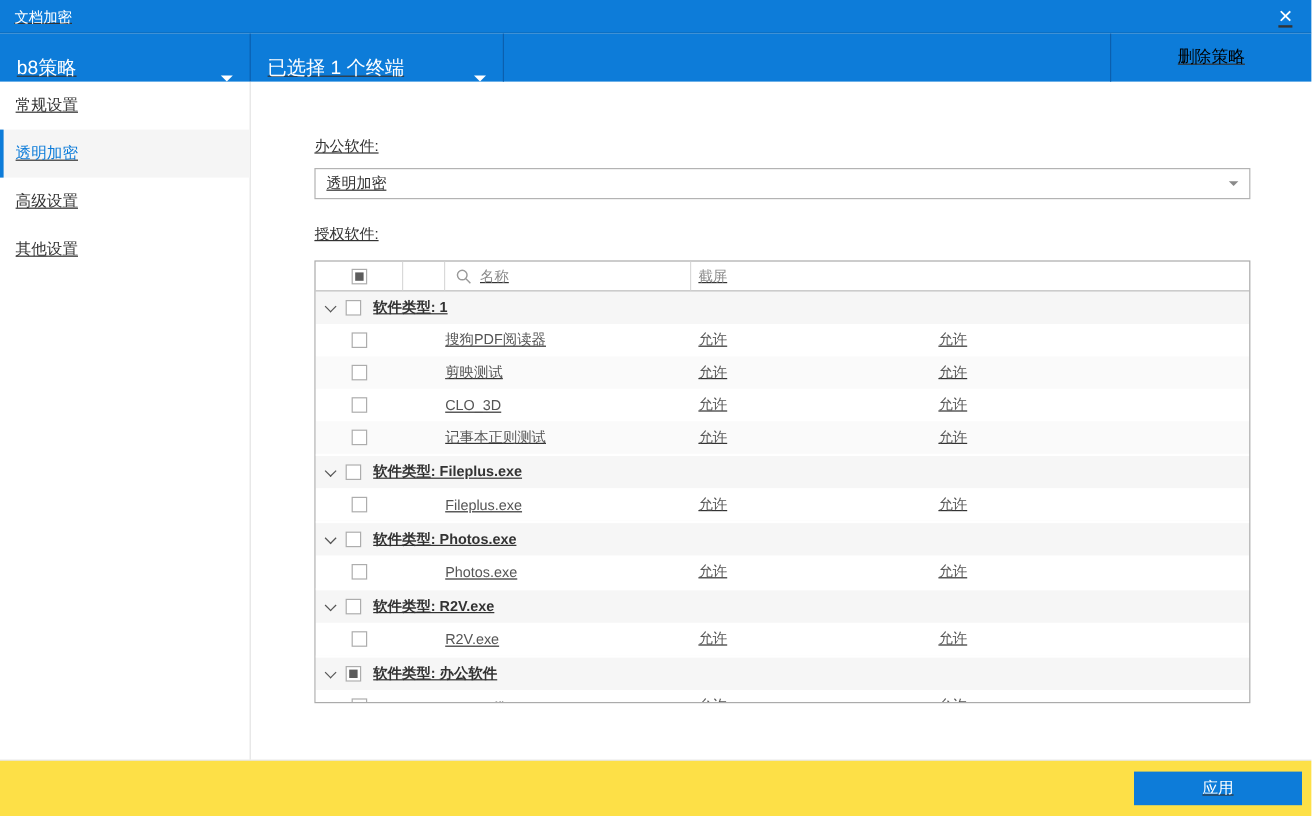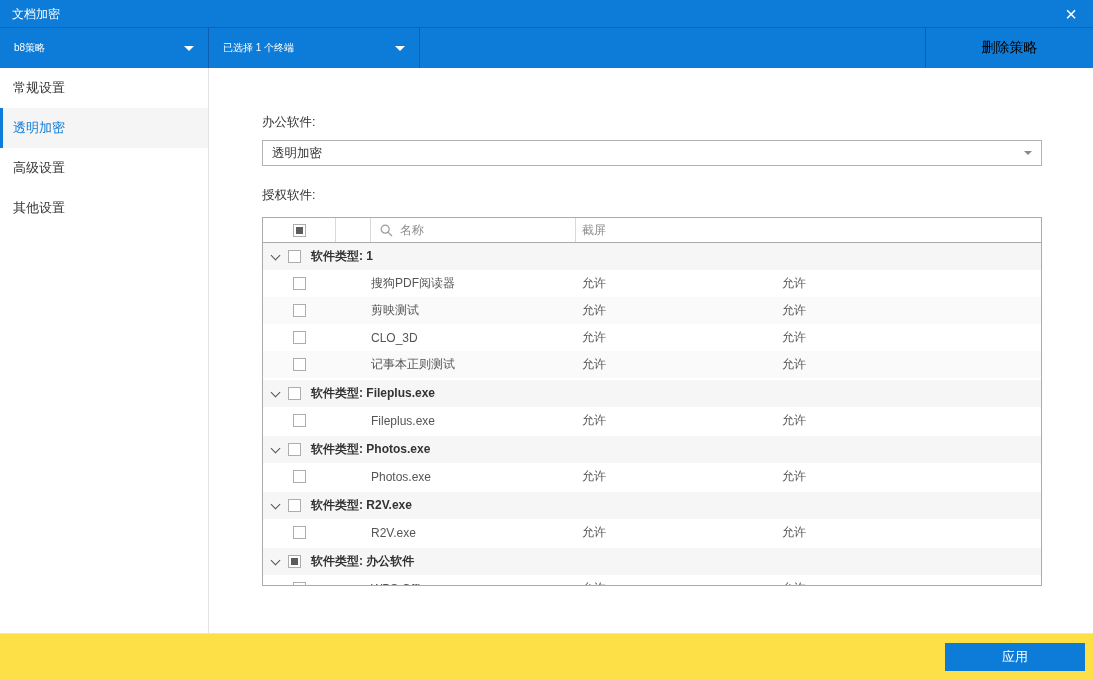--- a/index.html
+++ b/index.html
@@ -4,32 +4,32 @@
 <style>
   :root{
     --blue:#0d7cd9;
     --blue-dark:#0b5fae;
     --border-gray:#ababab;
     --line-light:#e3e3e3;
   }
   *{box-sizing:border-box;margin:0;padding:0;}
   html,body{width:1093px;height:680px;overflow:hidden;}
   body{font-family:"Liberation Sans","DejaVu Sans",sans-serif;background:#fff;color:#333;}
-  .window{width:1093px;height:680px;display:flex;flex-direction:column;}
+  .window{width:1093px;height:680px;display:flex;flex-direction:column;text-decoration:underline;}
 
   
   .titlebar{height:28px;background:var(--blue);color:#fff;display:flex;align-items:center;
     padding:0 12px;font-size:12px;box-shadow:inset 0 -1px 0 rgba(0,0,0,.18);flex:0 0 auto;}
   .titlebar .title{flex:1;}
   .close-x{font-size:20px;line-height:20px;font-weight:300;cursor:pointer;padding:0 4px;}
 
   
   .toolbar{height:40px;background:var(--blue);display:flex;align-items:stretch;flex:0 0 auto;}
-  .tb-dd{display:flex;align-items:center;justify-content:space-between;color:#fff;
-    font-size:10px;padding:0 14px;border-right:1px solid var(--blue-dark);cursor:pointer;}
+  .tb-dd{display:flex;align-items:flex-end;justify-content:space-between;color:#fff;
+    font-size:16px;padding:0 14px;border-right:1px solid var(--blue-dark);cursor:pointer;}
   .tb-dd.policy{width:209px;}
   .tb-dd.terminal{width:211px;}
   .caret-down{width:0;height:0;border-left:5px solid transparent;border-right:5px solid transparent;
     border-top:5px solid #fff;margin-left:10px;}
   .tb-spacer{flex:1;}
   .tb-btn{width:168px;border-left:1px solid var(--blue-dark);color:#000000;font-size:14px;
     display:flex;align-items:center;justify-content:center;cursor:pointer;}
 
   
   .content{flex:1;display:flex;min-height:0;border-bottom:1px solid var(--line-light);}

